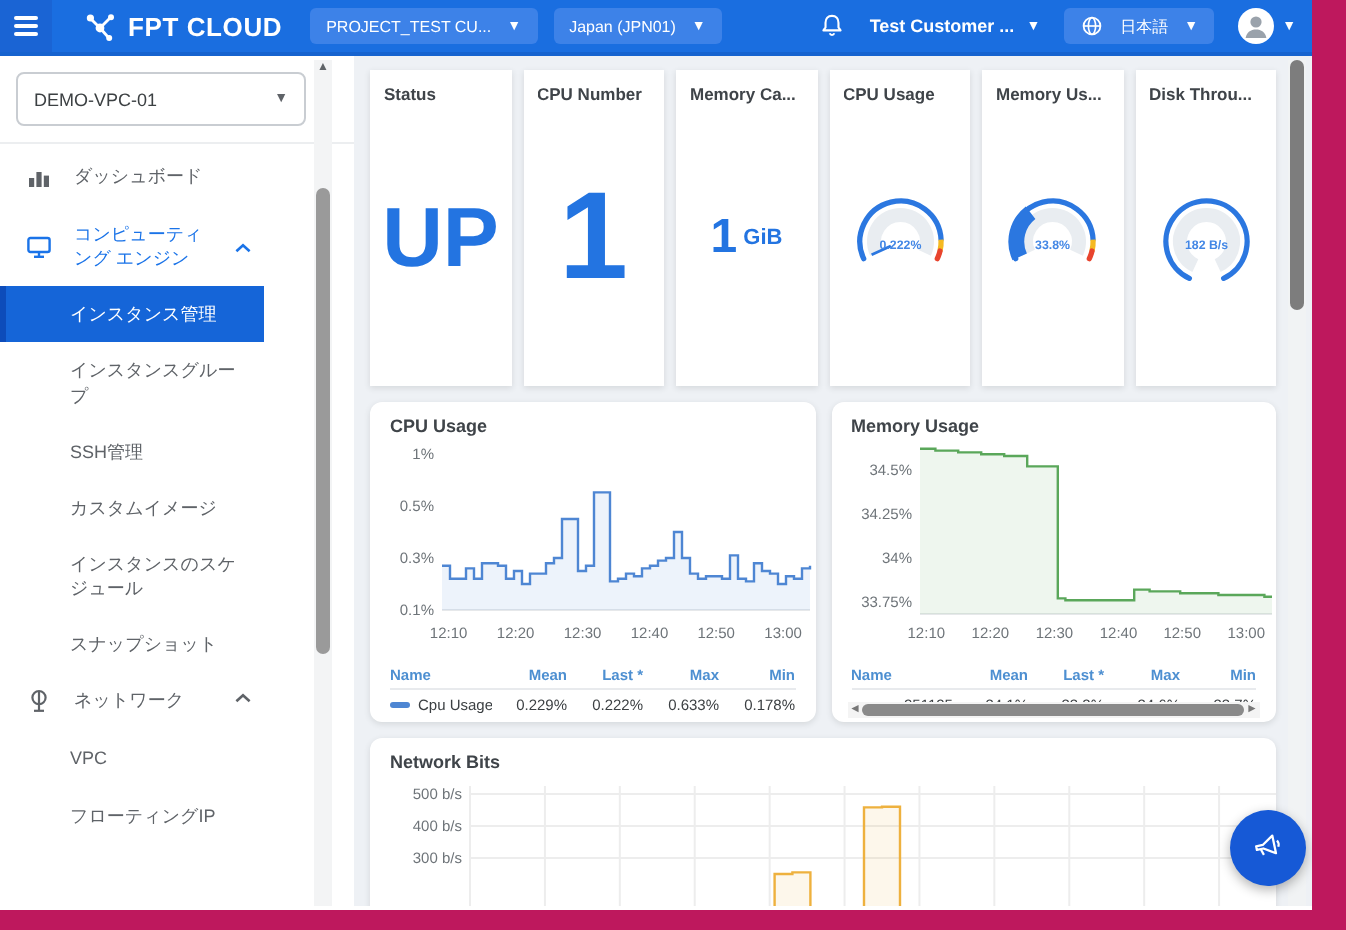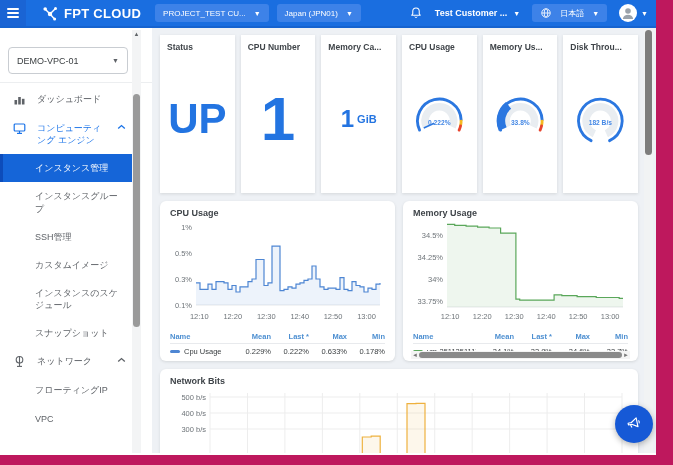--- a/index.html
+++ b/index.html
@@ -24,30 +24,30 @@
   .nav-plain { background:none; border:none; display:flex; align-items:center; gap:6px;
                color:#fff; font-size:9px; font-weight:700; font-family:inherit; cursor:pointer; }
   .avatar-wrap { display:flex; align-items:center; gap:4px; background:none; border:none; cursor:pointer; }
   .avatar { width:18px; height:18px; border-radius:50%; background:#fff; display:flex;
             align-items:center; justify-content:center; overflow:hidden; }
 
   
   .body { display:flex; height:425px; }
 
   
-  .sidebar { width:152px; background:#fff; position:relative; padding-top:16px; flex:none; }
+  .sidebar { width:177px; background:#fff; position:relative; padding-top:5px; flex:none; }
   .vpc-select { margin:3px 24px 8px 8px; height:27px; border:1px solid #c9cdd2; border-radius:4px;
                 display:flex; align-items:center; justify-content:space-between; padding:0 8px;
                 font-size:9px; color:#3c4043; cursor:pointer; }
   .vpc-select .caret { color:#5f6368; }
   .side-divider { height:1px; background:#eceef0; margin-bottom:2px; }
   .menu { width:132px; }
   .m-item, .m-section { display:flex; align-items:flex-start; gap:11px; padding:8px 6px 8px 13px;
           font-size:9px; line-height:1.35; color:#5f6368; cursor:pointer; }
-  .m-section.active { color:#1a73e8; }
+  .m-section.active { color:#1a73e8;align-items:center; }
   .m-section .chev { margin-left:auto; margin-top:2px; flex:none; }
   .m-item svg, .m-section svg.mi { flex:none; margin-top:0; }
   .m-sub { padding:8px 6px 8px 35px; font-size:9px; line-height:1.35; color:#5f6368; cursor:pointer; }
   .m-sub.selected { background:#1565d8; color:#fff; border-left:3px solid #0d4cba; padding-left:32px; }
 
   .side-sb { position:absolute; top:2px; right:11px; width:9px; bottom:0; background:#f3f4f5; }
   .side-sb .sb-arrow { width:9px; text-align:center; font-size:6px; color:#606468; line-height:8px; cursor:pointer; }
   .side-sb .sb-thumb { position:absolute; left:1px; top:64px; width:7px; height:233px;
                        background:#9a9a9a; border-radius:4px; cursor:pointer; }
 
@@ -192,22 +192,22 @@
                 <circle cx="6.5" cy="4.8" r="3.3" fill="none" stroke="#5f6368" stroke-width="1.1"></circle>
                 <line x1="6.5" y1="1.5" x2="6.5" y2="8.1" stroke="#5f6368" stroke-width="1.1"></line>
                 <line x1="6.5" y1="8.1" x2="6.5" y2="11" stroke="#5f6368" stroke-width="1.1"></line>
                 <line x1="4" y1="11.4" x2="9" y2="11.4" stroke="#5f6368" stroke-width="1.1"></line>
               </svg>
               <span>ネットワーク</span>
               <svg width="9" height="6" viewBox="0 0 9 6" class="chev">
                 <path d="M1.2 4.6 L4.5 1.6 L7.8 4.6" fill="none" stroke="currentColor" stroke-width="1.3"></path>
               </svg>
             </div>
+            <div class="m-sub"><span>VPC</span></div>
             <div class="m-sub"><span>フローティングIP</span></div>
-            <div class="m-sub"><span>VPC</span></div>
             <div class="m-sub"></div>
           </nav>
         <div class="side-sb">
           <div class="sb-arrow">▲</div>
           <div class="sb-thumb"></div>
         </div>
       </aside>
 
       <main class="main">
         <div class="stats" id="stats">

